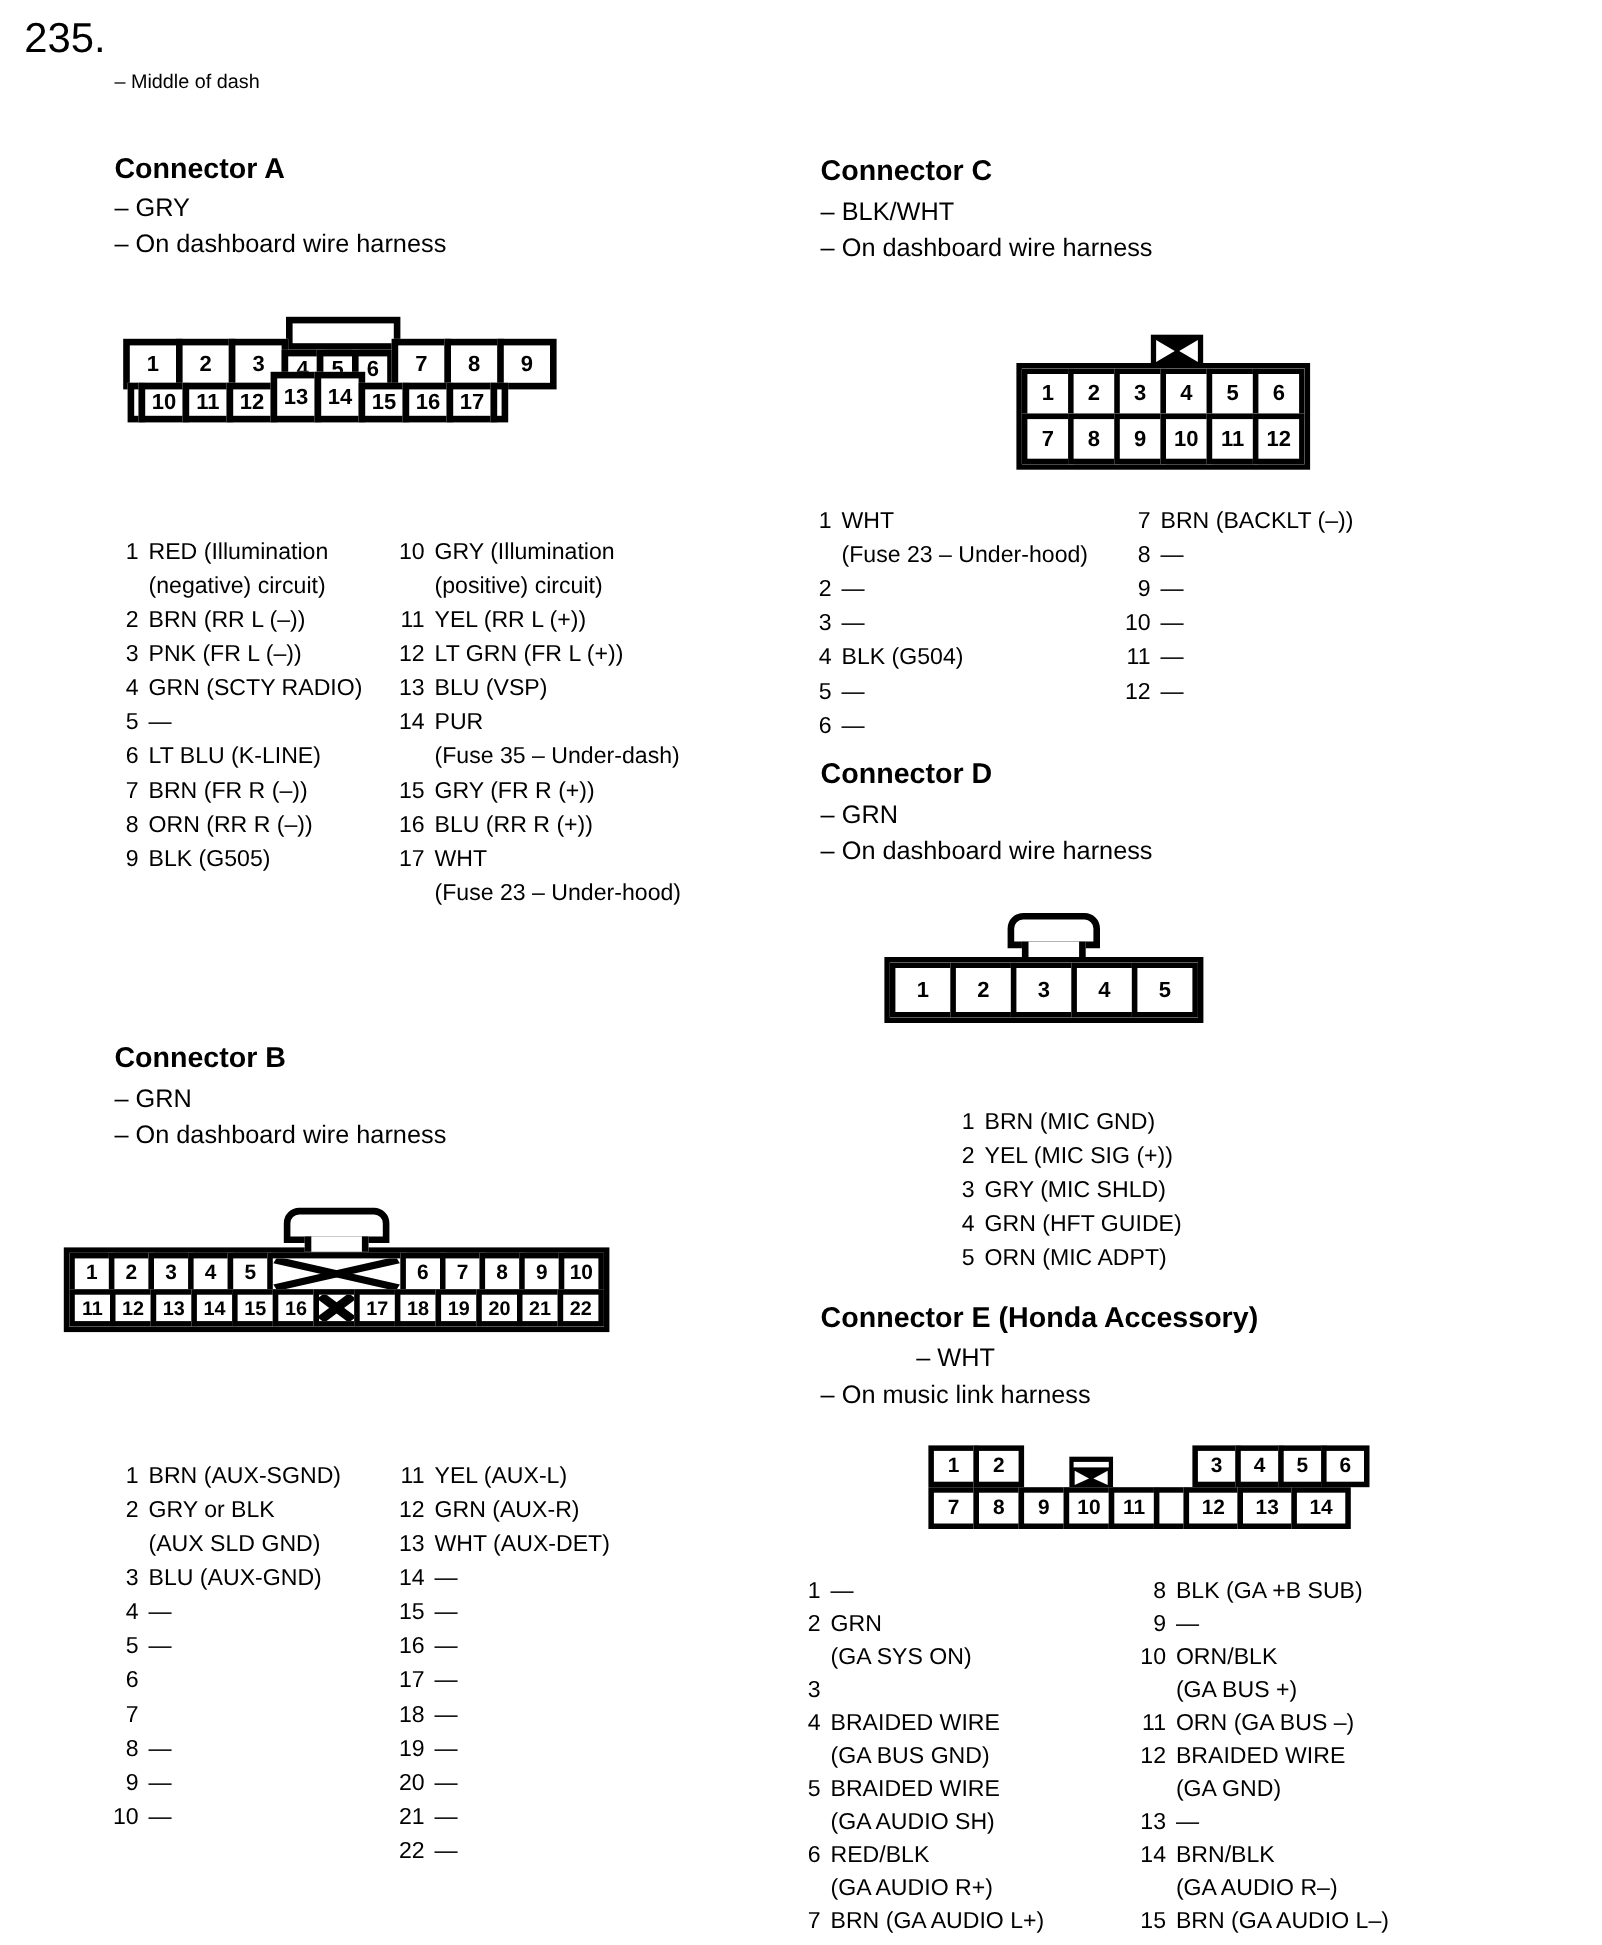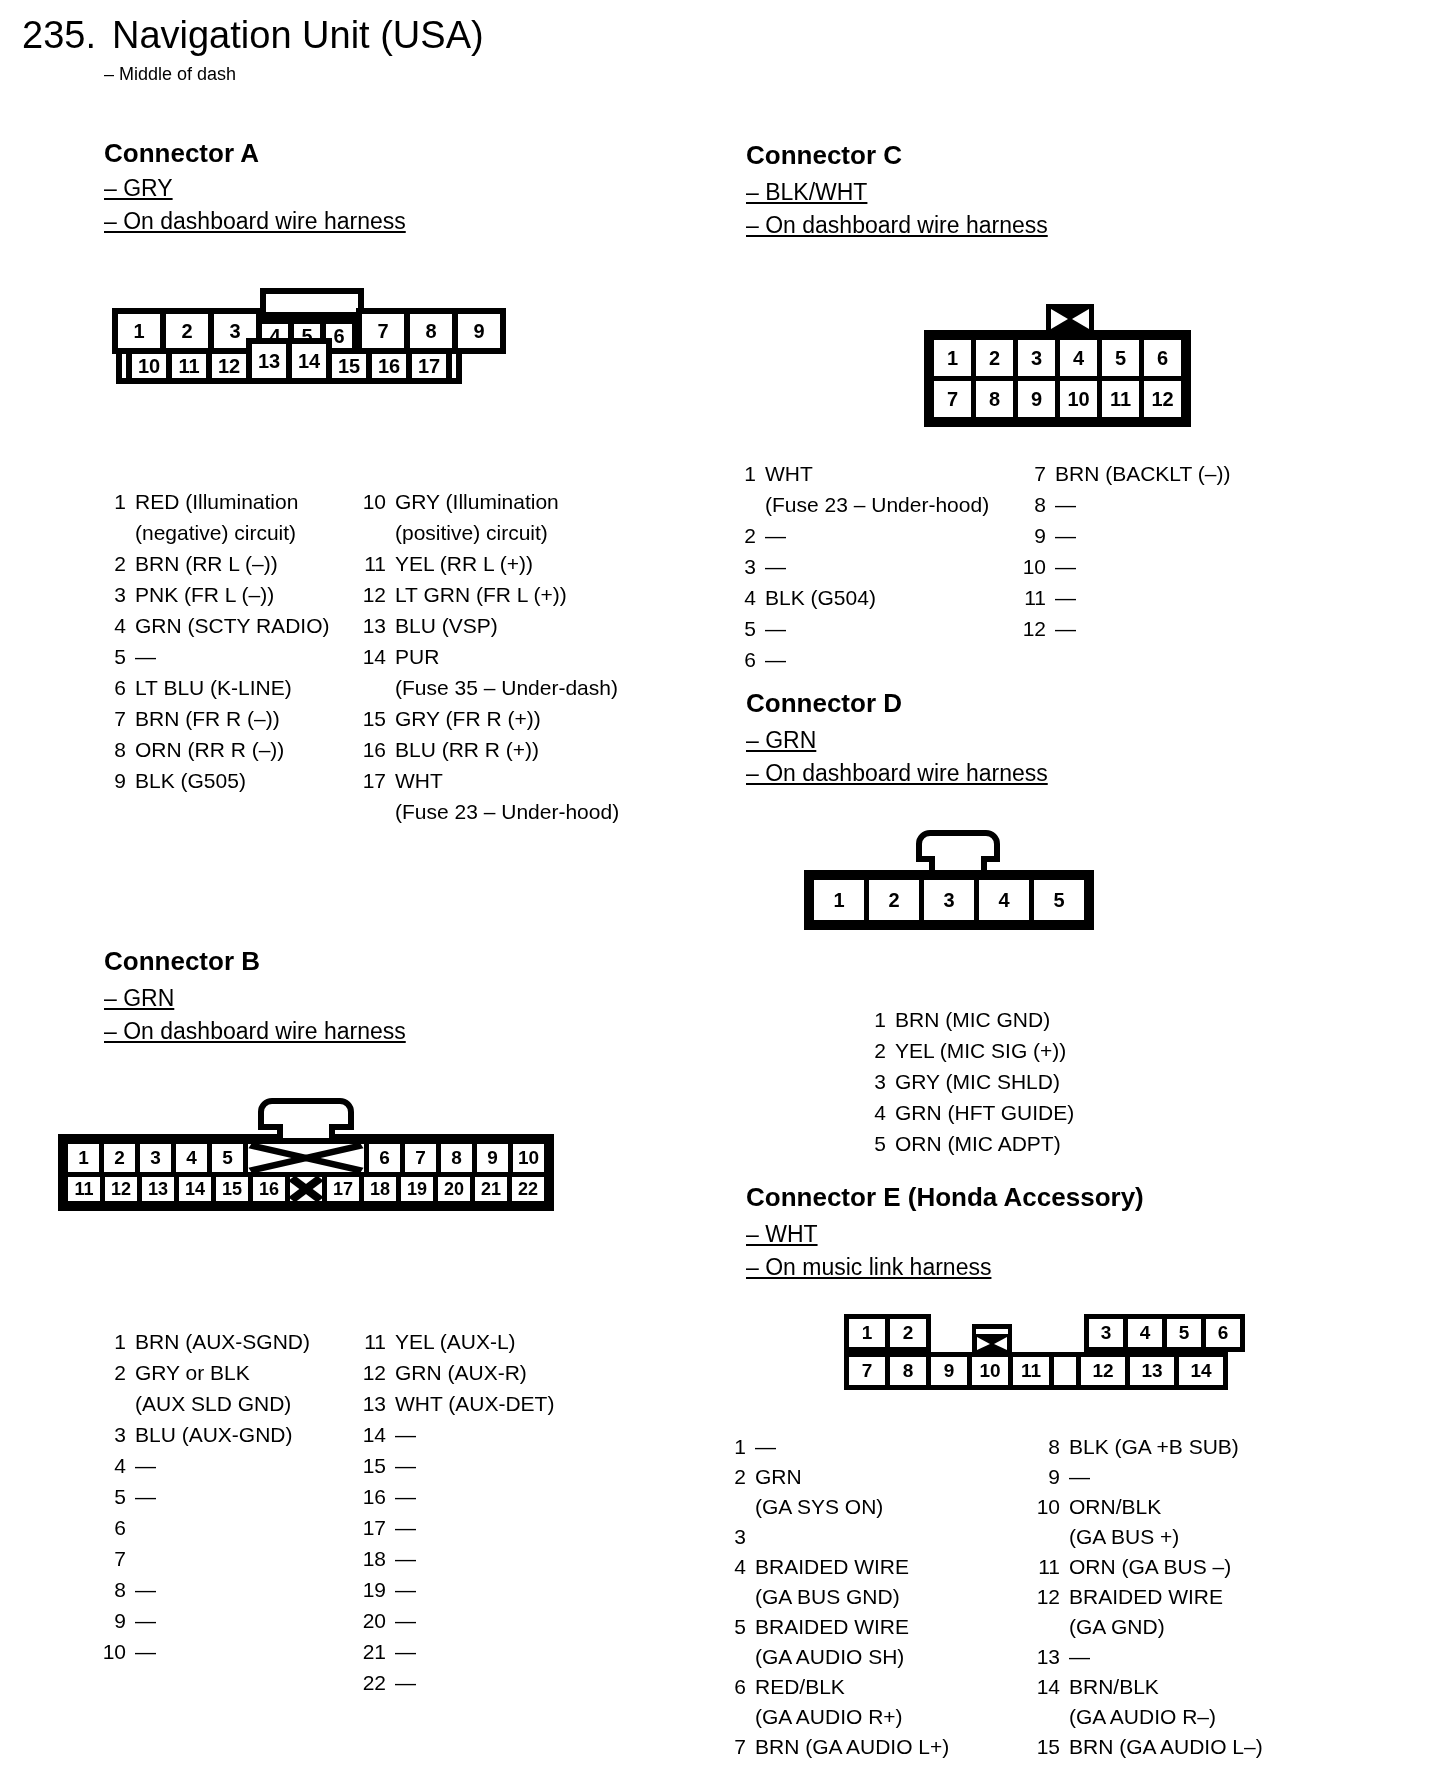--- a/index.html
+++ b/index.html
@@ -1,21 +1,21 @@
 <!DOCTYPE html>
 <html><head>
 <meta charset="utf-8">
 <style>
   html,body{margin:0;padding:0;background:#fff;color:#000;}
   body{width:1456px;height:1768px;position:relative;font-family:"Liberation Sans",sans-serif;overflow:hidden;}
   .abs{position:absolute;}
   .title-row{left:22px;top:14px;display:flex;gap:16px;font-weight:normal;font-size:38px;}
   .subtitle{left:104px;top:64px;font-size:18px;}
   .hdr{font-weight:bold;font-size:26px;}
-  .notes{font-size:23px;line-height:33px;text-decoration:underline;}
+  .notes{font-size:23px;line-height:33px;}
   
   .row{display:flex;align-items:flex-start;}
   .c{background:#fff;border:6px solid #000;margin-left:-6px;display:flex;align-items:center;justify-content:center;font-weight:bold;font-size:20px;box-sizing:content-box;}
   .row>.c:first-child{margin-left:0;}
   .b5{border-width:5px;margin-left:-5px;}
   .row>.b5:first-child{margin-left:0;}
   
   .a-diagram{left:110px;top:288px;width:442px;height:100px;}
   .atab{position:absolute;left:150px;top:0;width:92px;height:18px;border:6px solid #000;background:#fff;}
   .a-top{position:absolute;left:2px;top:20px;}
@@ -63,21 +63,20 @@
   .pcol-e{line-height:30px;}
   .prow{display:flex;align-items:flex-start;}
   .pn{width:30px;text-align:right;padding-right:9px;flex:none;}
   .pt div:empty{display:none;}
 </style>
 </head>
 <body>
 
 <div class="abs title-row">
   <span>235.</span>
-  <span>Navigation Unit (USA)</span>
 </div>
 <div class="abs subtitle">– Middle of dash</div>
 
 <div class="abs hdr" style="left:104px;top:138px;text-align:center;">Connector A</div>
 <div class="abs notes" style="left:104px;top:172px;">
   <div>– GRY</div>
   <div>– On dashboard wire harness</div>
 </div>
 
 <div class="abs a-diagram">
@@ -565,21 +564,21 @@
     </div>
   <div class="prow">
       <span class="pn">5</span>
       <span class="pt">
         <div>ORN (MIC ADPT)</div>
       </span>
     </div>
 </div>
 
 <div class="abs hdr" style="left:746px;top:1182px;">Connector E (Honda Accessory)</div>
-<div class="abs notes" style="left:746px;top:1218px;">
+<div class="abs notes" style="left:746px;top:1218px;text-align:center;">
   <div>– WHT</div>
   <div>– On music link harness</div>
 </div>
 
 <div class="abs e-diagram">
   <svg class="bowtie" style="left:128px;top:10px;" width="40" height="28" viewBox="0 0 40 28">
       <rect width="40" height="28" fill="#000"></rect>
       <rect x="4" y="5" width="32" height="5" fill="#fff"></rect>
       <polygon points="5,13 18,20 5,26" fill="#fff"></polygon>
       <polygon points="35,13 22,20 35,26" fill="#fff"></polygon>

